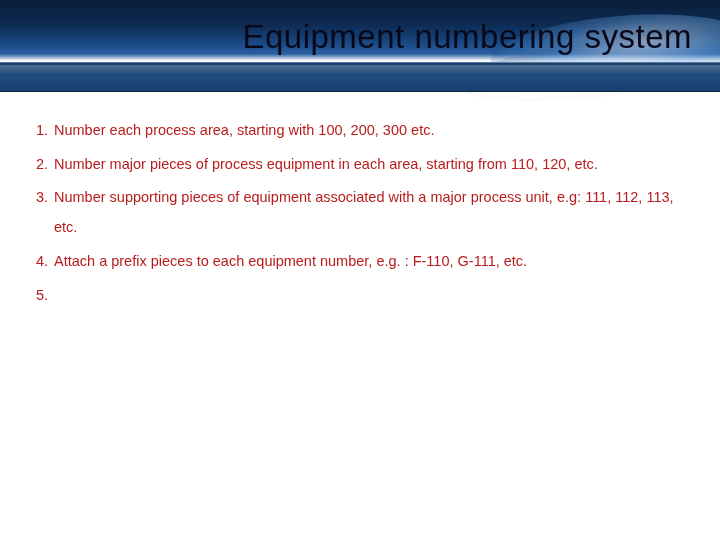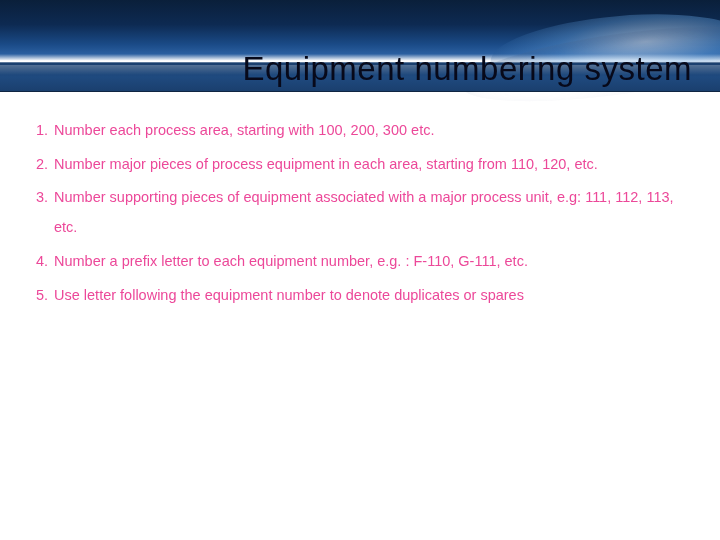--- a/index.html
+++ b/index.html
@@ -65,34 +65,33 @@
     opacity: 0.6;
   }
   .title {
     position: absolute;
     top: 18px;
     right: 28px;
     font-size: 33px;
     color: #07091a;
     font-weight: 400;
     letter-spacing: 0.5px;
-    margin-top: 32px;
   }
   .content {
     padding: 18px 28px 0 28px;
   }
   ol.numbered {
     margin: 0;
     padding: 0 0 0 24px;
     list-style: decimal;
   }
   ol.numbered li {
     font-size: 14.5px;
     line-height: 2.05;
-    color: #ec4899;
+    color: #b91c1c;
     margin-bottom: 4px;
     padding-left: 2px;
   }
   .indent-text {
     display: block;
     margin-left: 14px;
     line-height: 2.05;
   }
 </style>
 </head>
@@ -103,18 +102,17 @@
   <div class="swoosh2"></div>
   <div class="header-stripe"></div>
   <div class="title">Equipment numbering system</div>
 </div>
 
 <div class="content">
   <ol class="numbered">
     <li><span>Number each process area, starting with 100, 200, 300 etc.</span></li>
     <li><span>Number major pieces of process equipment in each area, starting from 110, 120, etc.</span></li>
     <li><span>Number supporting pieces of equipment associated with a major process unit, e.g: 111, 112, 113, etc.</span></li>
-    <li><span>Number a prefix letter to each equipment number, e.g. : F-110, G-111, etc.</span></li>
+    <li><span>Attach a prefix pieces to each equipment number, e.g. : F-110, G-111, etc.</span></li>
     <li>
-      <span>Use letter following the equipment number to denote duplicates or spares</span>
     </li>
   </ol>
 </div>
 
 </body></html>

